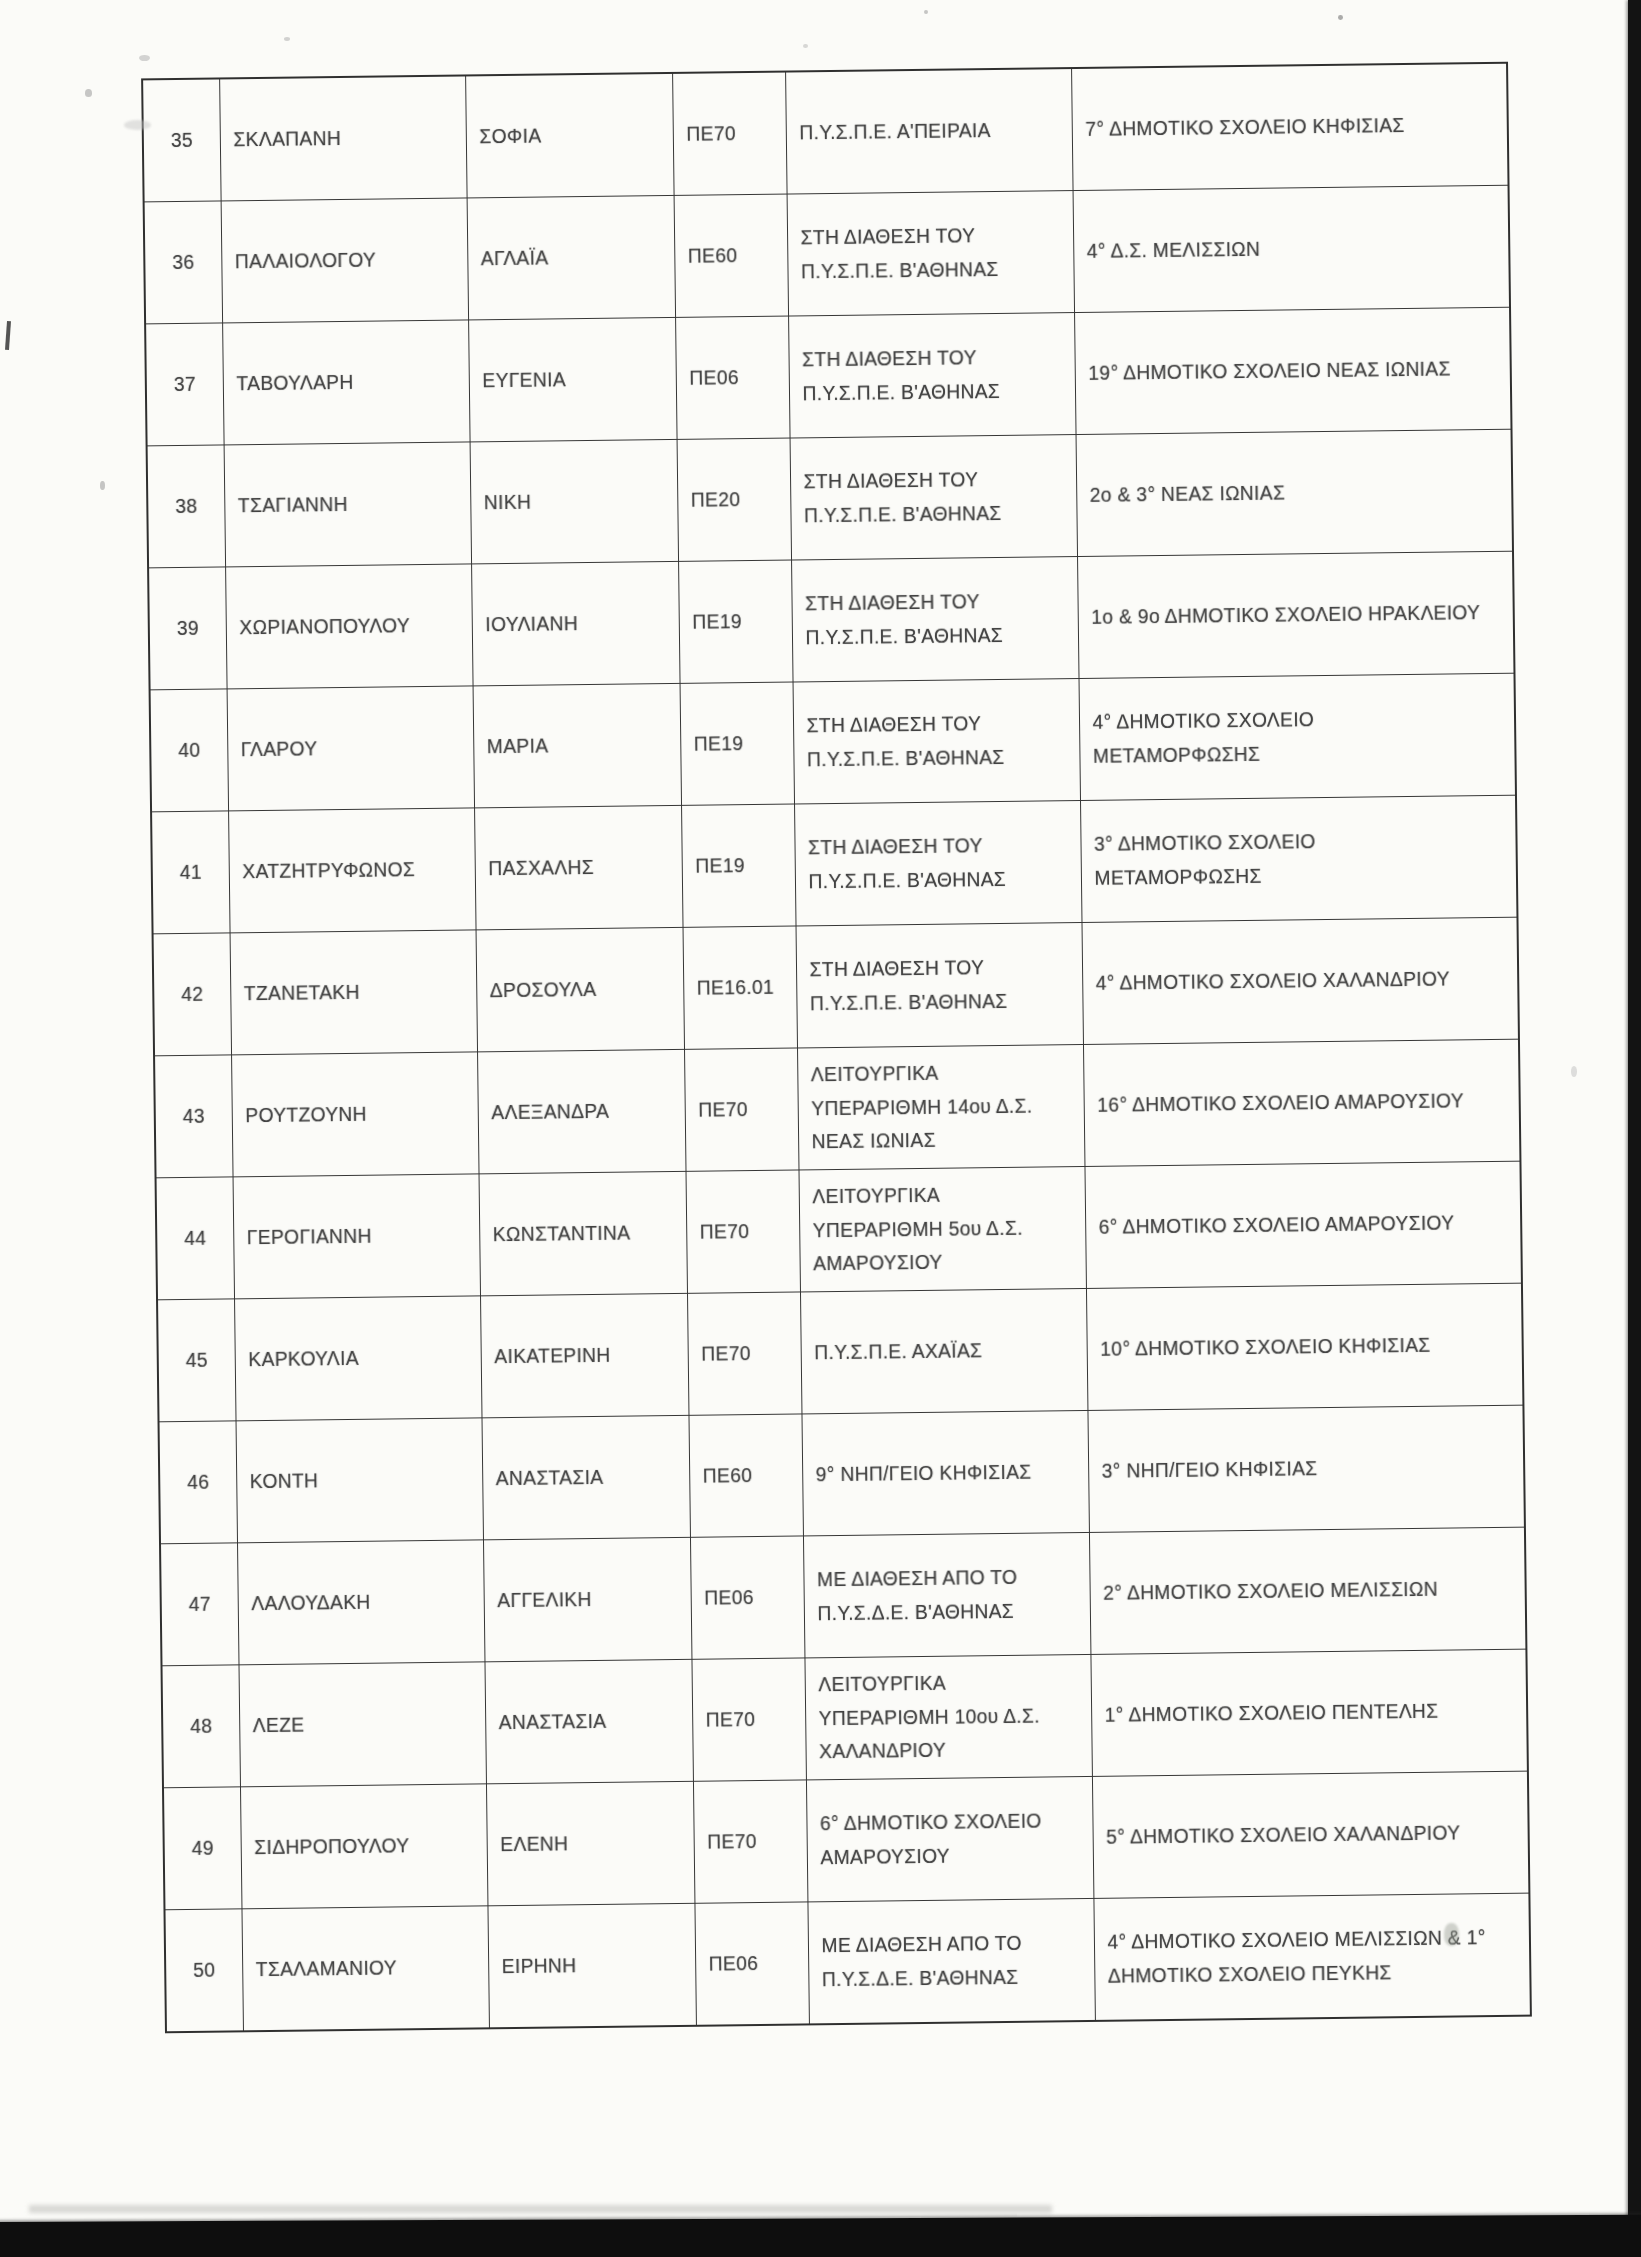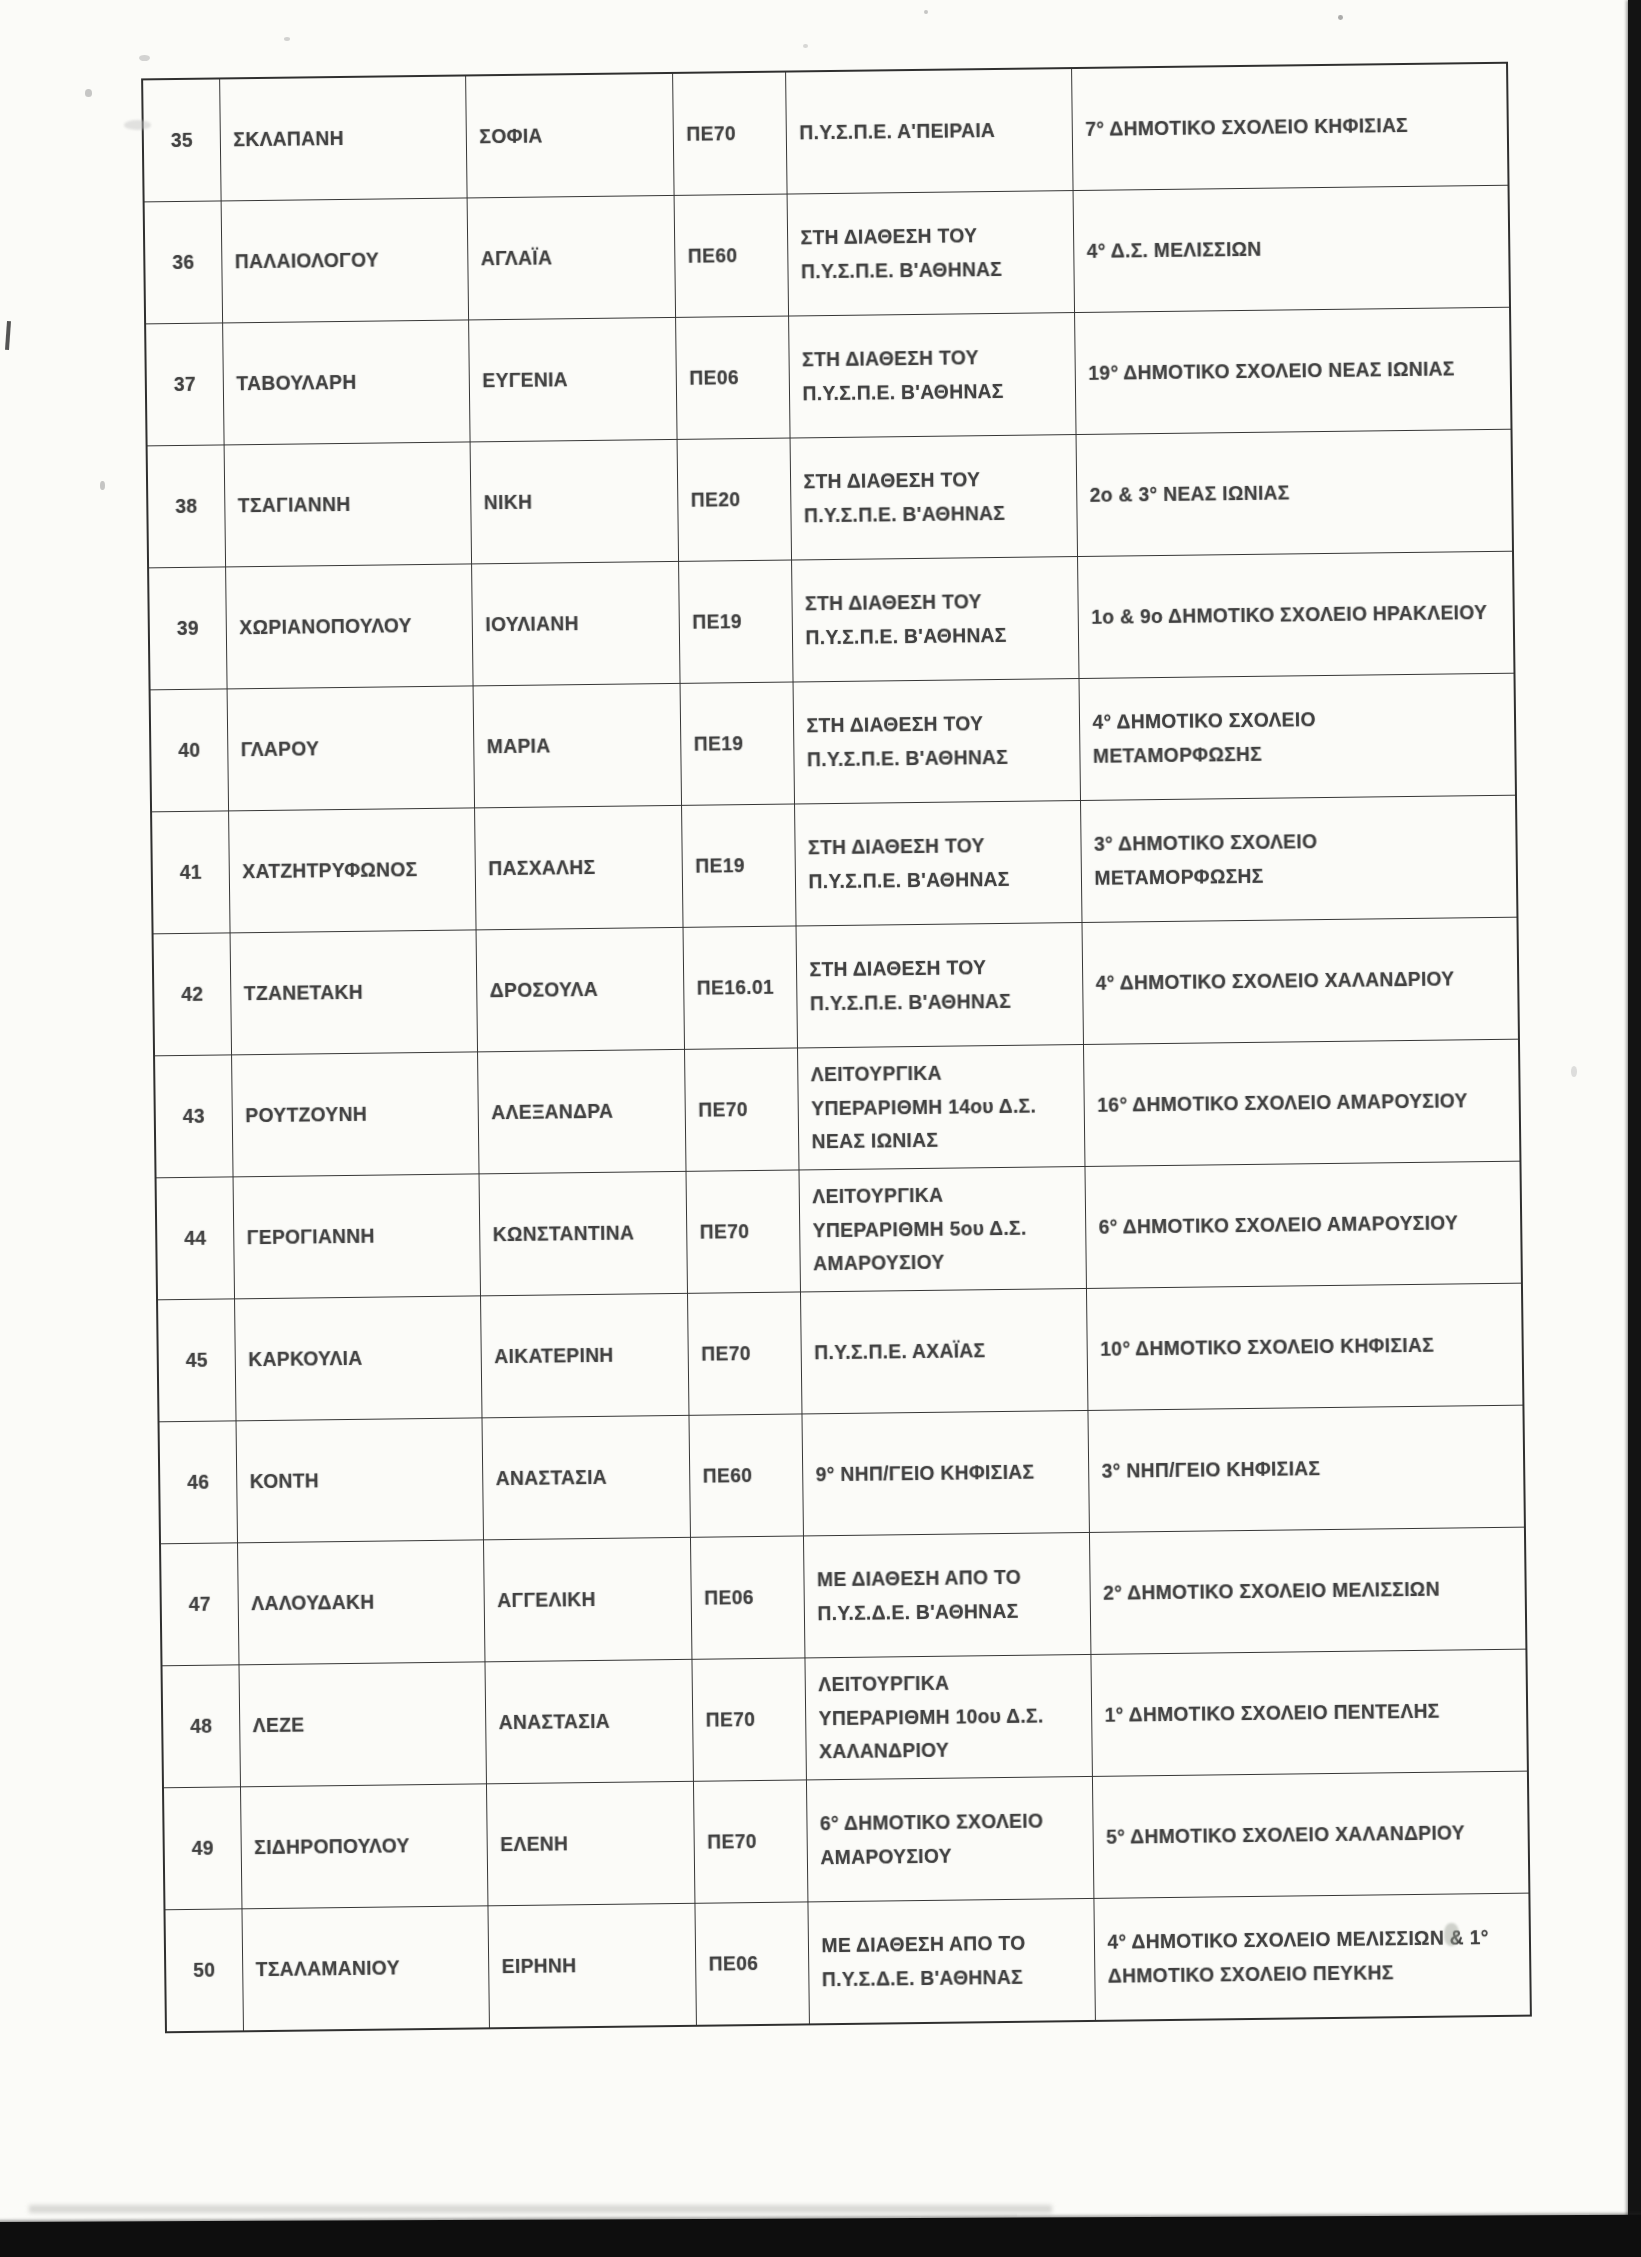--- a/index.html
+++ b/index.html
@@ -10,21 +10,20 @@
     width: 1641px;
     height: 2257px;
     position: relative;
     overflow: hidden;
     background: #fbfbf8;
     font-family: "Liberation Sans", "DejaVu Sans", sans-serif;
   }
   .page {
     position: absolute;
     inset: 0;
-    font-weight: bold;
   }
   
   .table {
     position: absolute;
     left: 153px;
     top: 70px;
     width: 1367px;
     box-sizing: border-box;
     border: 2.9px solid #2f2f2f;
     transform: rotate(-0.7deg);

